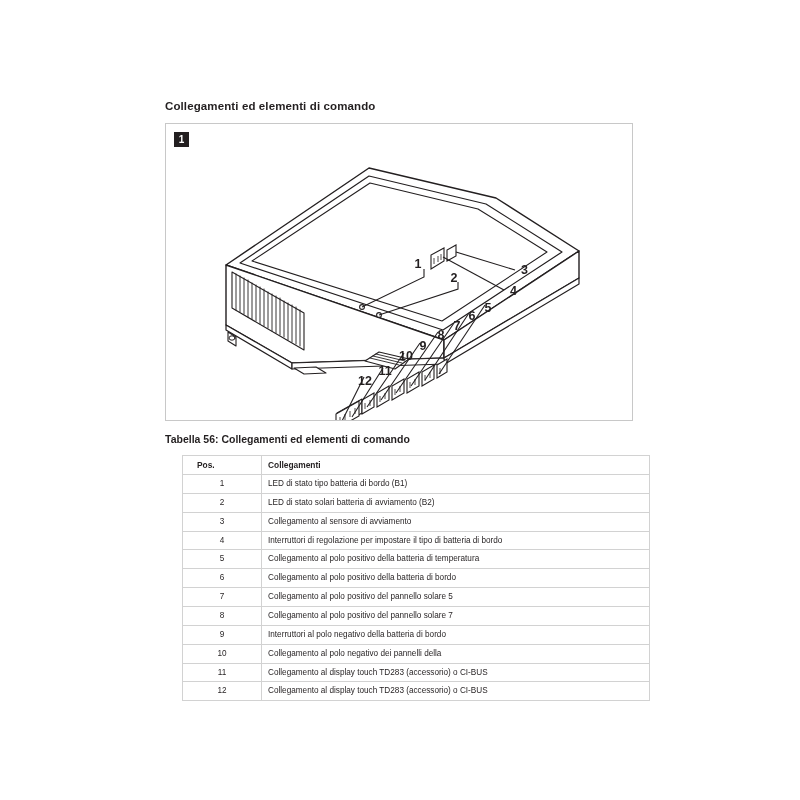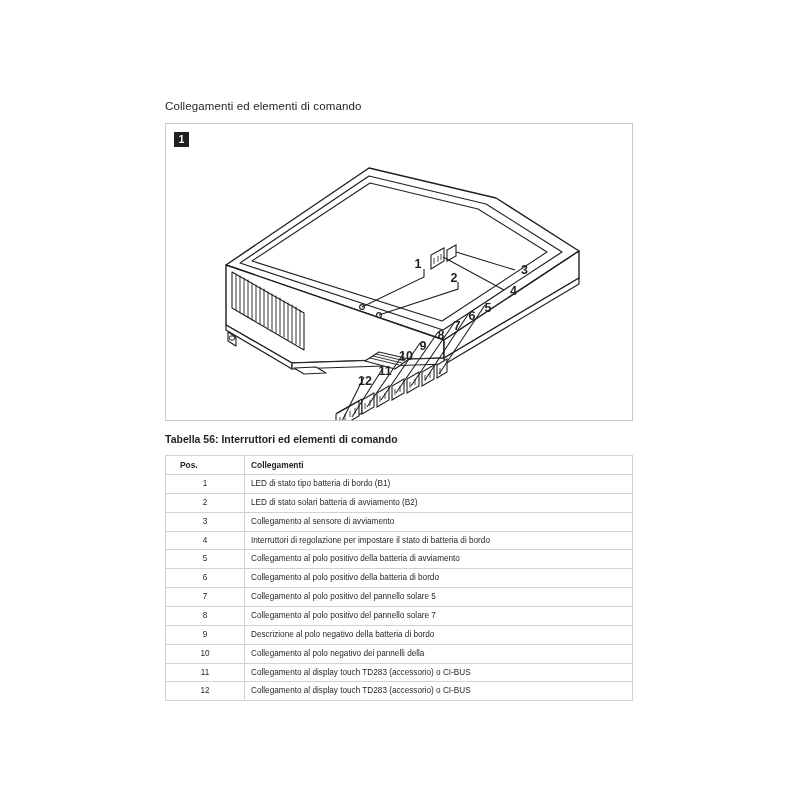--- a/index.html
+++ b/index.html
@@ -19,21 +19,21 @@
     position: absolute;
     left: 0; top: 0;
     width: 800px;
     height: 800px;
   }
   .section-title {
     position: absolute;
     left: 165px;
     top: 100px;
     font-size: 11.5px;
-    font-weight: normal;
+    font-weight: bold;
     letter-spacing: 0.01em;
   }
   .figure-box {
     position: absolute;
     left: 165px;
     top: 123px;
     width: 468px;
     height: 298px;
     border: 1px solid #c8c8c8;
     box-sizing: border-box;
@@ -58,21 +58,21 @@
   }
   .table-caption {
     position: absolute;
     left: 165px;
     top: 433px;
     font-size: 10.5px;
     font-weight: bold;
   }
   table.data {
     position: absolute;
-    left: 165px;
+    left: 182px;
     top: 455px;
     width: 468px;
     border-collapse: collapse;
     font-size: 8.2px;
   }
   table.data th, table.data td {
     border: 1px solid #d2d2d2;
     padding: 4px 6px;
     text-align: left;
     font-weight: normal;
@@ -232,21 +232,21 @@
       <text class="lbl" x="306" y="196" text-anchor="middle">6</text>
       <text class="lbl" x="291" y="206" text-anchor="middle">7</text>
       <text class="lbl" x="275" y="215" text-anchor="middle">8</text>
       <text class="lbl" x="257" y="226" text-anchor="middle">9</text>
       <text class="lbl" x="240" y="236" text-anchor="middle">10</text>
       <text class="lbl" x="219" y="251" text-anchor="middle">11</text>
       <text class="lbl" x="199" y="261" text-anchor="middle">12</text>
     </svg>
   </div>
 
-  <div class="table-caption">Tabella 56: Interruttori ed elementi di comando</div>
+  <div class="table-caption">Tabella 56: Collegamenti ed elementi di comando</div>
 
   <table class="data">
     <thead>
       <tr>
         <th class="col-pos">Pos.</th>
         <th>Collegamenti</th>
       </tr>
     </thead>
     <tbody>
       <tr>
@@ -256,41 +256,41 @@
       <tr>
         <td class="col-pos">2</td>
         <td>LED di stato solari batteria di avviamento (B2)</td>
       </tr>
       <tr>
         <td class="col-pos">3</td>
         <td>Collegamento al sensore di avviamento</td>
       </tr>
       <tr>
         <td class="col-pos">4</td>
-        <td>Interruttori di regolazione per impostare il stato di batteria di bordo</td>
+        <td>Interruttori di regolazione per impostare il tipo di batteria di bordo</td>
       </tr>
       <tr>
         <td class="col-pos">5</td>
-        <td>Collegamento al polo positivo della batteria di avviamento</td>
+        <td>Collegamento al polo positivo della batteria di temperatura</td>
       </tr>
       <tr>
         <td class="col-pos">6</td>
         <td>Collegamento al polo positivo della batteria di bordo</td>
       </tr>
       <tr>
         <td class="col-pos">7</td>
         <td>Collegamento al polo positivo del pannello solare 5</td>
       </tr>
       <tr>
         <td class="col-pos">8</td>
         <td>Collegamento al polo positivo del pannello solare 7</td>
       </tr>
       <tr>
         <td class="col-pos">9</td>
-        <td>Descrizione al polo negativo della batteria di bordo</td>
+        <td>Interruttori al polo negativo della batteria di bordo</td>
       </tr>
       <tr>
         <td class="col-pos">10</td>
         <td>Collegamento al polo negativo dei pannelli della</td>
       </tr>
       <tr>
         <td class="col-pos">11</td>
         <td>Collegamento al display touch TD283 (accessorio) o CI-BUS</td>
       </tr>
       <tr>

